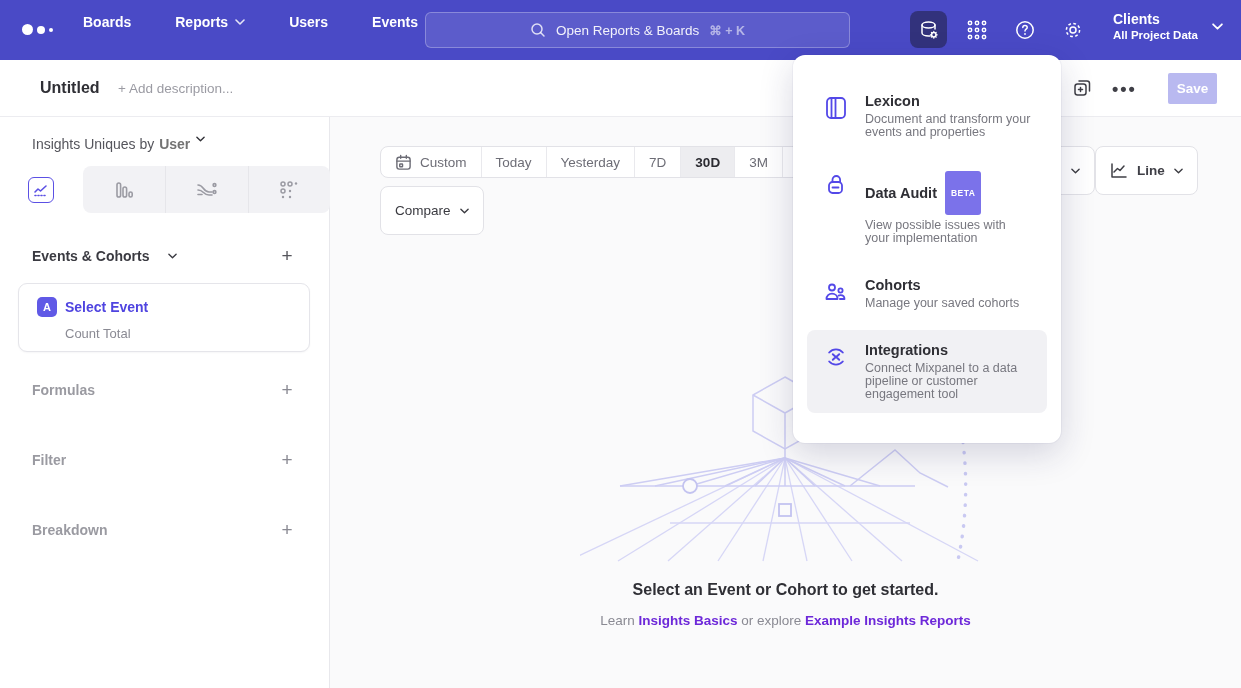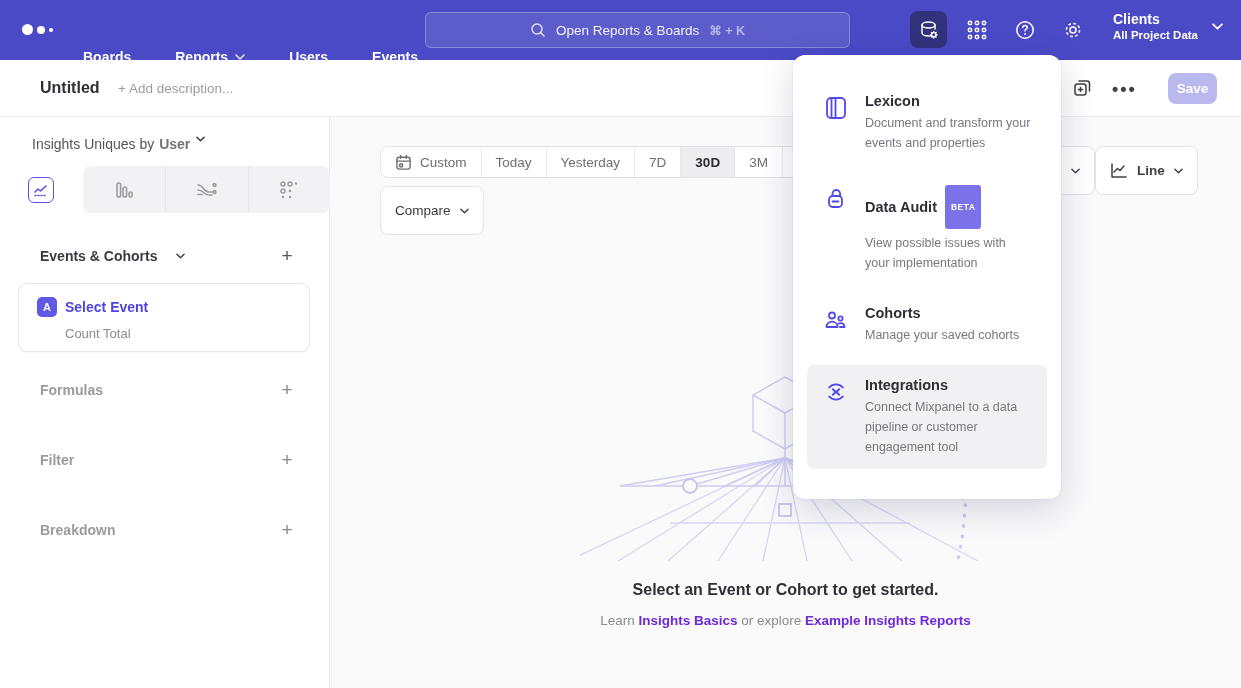--- a/index.html
+++ b/index.html
@@ -7,21 +7,21 @@
     font-family:"Liberation Sans", sans-serif; -webkit-font-smoothing:antialiased; }
 
   
   .topnav { position:absolute; left:0; top:0; width:1241px; height:60px;
     background:#4a4ac6; z-index:10; }
   .logo-dots { position:absolute; left:22px; top:24px; display:flex; align-items:center; gap:4px; }
   .logo-dots i { display:block; border-radius:50%; background:#fff; }
   .logo-dots i:nth-child(1){ width:11px; height:11px; }
   .logo-dots i:nth-child(2){ width:8px; height:8px; }
   .logo-dots i:nth-child(3){ width:4px; height:4px; }
-  .navlinks { position:absolute; left:83px; top:0; height:44px; display:flex; align-items:center; gap:44px;margin-top:35px; }
+  .navlinks { position:absolute; left:83px; top:0; height:44px; display:flex; align-items:center; gap:44px; }
   .navlink { color:#fff; font-size:14px; font-weight:600; display:flex; align-items:center; gap:7px; cursor:pointer; }
   .navlink svg { opacity:.85; }
   .searchbar { position:absolute; left:425px; top:12px; width:425px; height:36px;
     background:rgba(255,255,255,.10); border:1px solid rgba(255,255,255,.28); border-radius:6px;
     display:flex; align-items:center; justify-content:center; gap:10px; color:#fff; }
   .searchbar .ph { font-size:13.5px; color:rgba(255,255,255,.92); }
   .searchbar .kbd { font-size:12.5px; color:rgba(255,255,255,.55); font-weight:600; }
   .nav-iconbtn { position:absolute; top:11px; width:37px; height:37px; border-radius:8px;
     display:flex; align-items:center; justify-content:center; cursor:pointer; }
   .nav-iconbtn.active { background:#32327c; }
@@ -32,38 +32,38 @@
 
   
   .subheader { position:absolute; left:0; top:60px; width:1241px; height:57px; background:#fff;
     border-bottom:1px solid #ececf0; z-index:5; }
   .report-title { position:absolute; left:40px; top:19px; font-size:16px; font-weight:700; color:#2f2f35; }
   .report-desc { position:absolute; left:118px; top:21px; font-size:13.5px; color:#9b9ba3; }
   .dup-btn { position:absolute; left:1072px; top:18px; cursor:pointer; color:#3f3f46; }
   .more-btn { position:absolute; left:1112px; top:11px; cursor:pointer; color:#3f3f46;
     font-size:18px; letter-spacing:2px; font-weight:700; line-height:36px; }
   .save-btn { position:absolute; left:1168px; top:13px; width:49px; height:31px; border:none;
-    background:#b9b9f0; color:#fff; font-size:13.5px; font-weight:700; border-radius:8px;
+    background:#b9b9f0; color:#fff; font-size:13.5px; font-weight:700; border-radius:2px;
     font-family:inherit; cursor:default; }
 
   
   .sidebar { position:absolute; left:0; top:117px; width:330px; bottom:0; background:#fff;
     border-right:1px solid #e8e8ec; }
   .analyze-row { position:absolute; left:32px; top:19px; font-size:14px; color:#55555c;
     display:flex; align-items:center; gap:5px; white-space:nowrap; }
   .analyze-row .val { color:#737373; font-weight:600; display:flex; align-items:flex-start; gap:6px; cursor:pointer; }
   .charttabs { position:absolute; left:0; top:49px; width:330px; height:47px; display:flex; }
   .charttab { width:82.5px; height:47px; display:flex; align-items:center; justify-content:center; cursor:pointer; }
   .charttab.grey { background:#f2f2f5; border-left:1px solid #e6e6ea; }
   .charttab.first-grey { border-left:none; border-radius:8px 0 0 8px; }
   .charttab.last-grey { border-radius:0 8px 8px 0; }
   .seltab-box { width:26px; height:26px; border:1.6px solid #5b50e4; border-radius:6px;
     display:flex; align-items:center; justify-content:center; }
   .section-head { position:absolute; left:32px; font-size:14px; font-weight:700; color:#3a3a41;
-    display:flex; align-items:center; gap:19px;margin-left:8px; }
+    display:flex; align-items:center; gap:19px; }
   .section-head.dim { color:#9a9aa1; font-weight:600; }
   .plus-btn { position:absolute; left:277px; width:20px; height:20px; font-size:19px; line-height:19px;
     color:#8a8a93; text-align:center; cursor:pointer; font-weight:400; }
   .event-card { position:absolute; left:18px; top:166px; width:292px; height:69px; background:#fff;
     border:1px solid #e5e5ea; border-radius:9px; box-shadow:0 1px 2px rgba(30,30,60,.04); cursor:pointer; }
   .event-badge { position:absolute; left:18px; top:13px; width:20px; height:20px; background:#6059e6;
     border-radius:5px; color:#fff; font-size:11px; font-weight:700; display:flex; align-items:center; justify-content:center; }
   .event-label { position:absolute; left:46px; top:15px; font-size:14px; font-weight:600; color:#4f44e0; }
   .event-metric { position:absolute; left:46px; top:42px; font-size:13px; color:#8a8a93; }
 
@@ -88,21 +88,21 @@
   .empty-sub .lnk { color:#6d28d9; font-weight:600; cursor:pointer; margin:0 0; }
 
   
   .menu-panel { position:absolute; left:793px; top:55px; width:268px; background:#fff; z-index:40;
     border-radius:12px; box-shadow:0 10px 34px rgba(35,35,90,.18), 0 0 0 1px rgba(35,35,90,.04);
     padding:26px 14px 22px; }
   .menu-item { display:flex; gap:16px; padding:12px 16px; border-radius:8px; cursor:pointer; margin-bottom:8px; }
   .menu-item.hl { background:#f1f1f4; }
   .menu-icon { width:26px; flex:0 0 26px; color:#5348e8; padding-top:2px; }
   .menu-title { font-size:14.5px; font-weight:700; color:#2f2f35; display:flex; align-items:center; gap:8px; }
-  .menu-desc { font-size:12.5px; color:#77777f; line-height:20px; margin-top:4px; max-width:178px; }
+  .menu-desc { font-size:12.5px; color:#77777f; line-height:13px; margin-top:4px; max-width:178px; }
   .beta-badge { background:#7b72ea; color:#fff; font-size:8.5px; font-weight:700; letter-spacing:.5px;
     padding:17px 6px; border-radius:3px; }
 </style>
 </head>
 <body>
 
 <div class="topnav">
   <div class="logo-dots">
       <i></i>
       <i></i>

